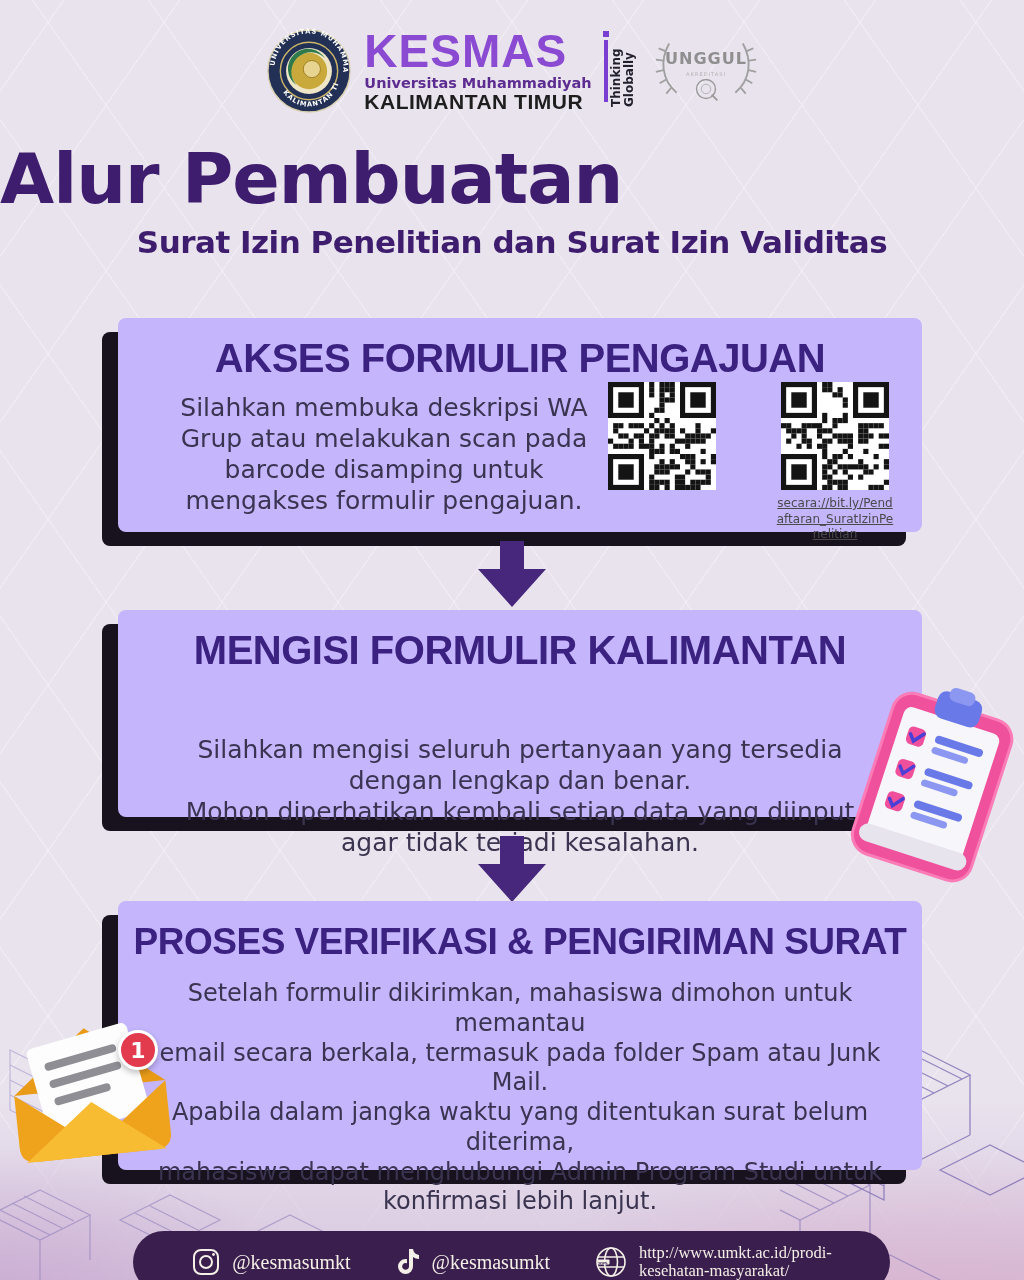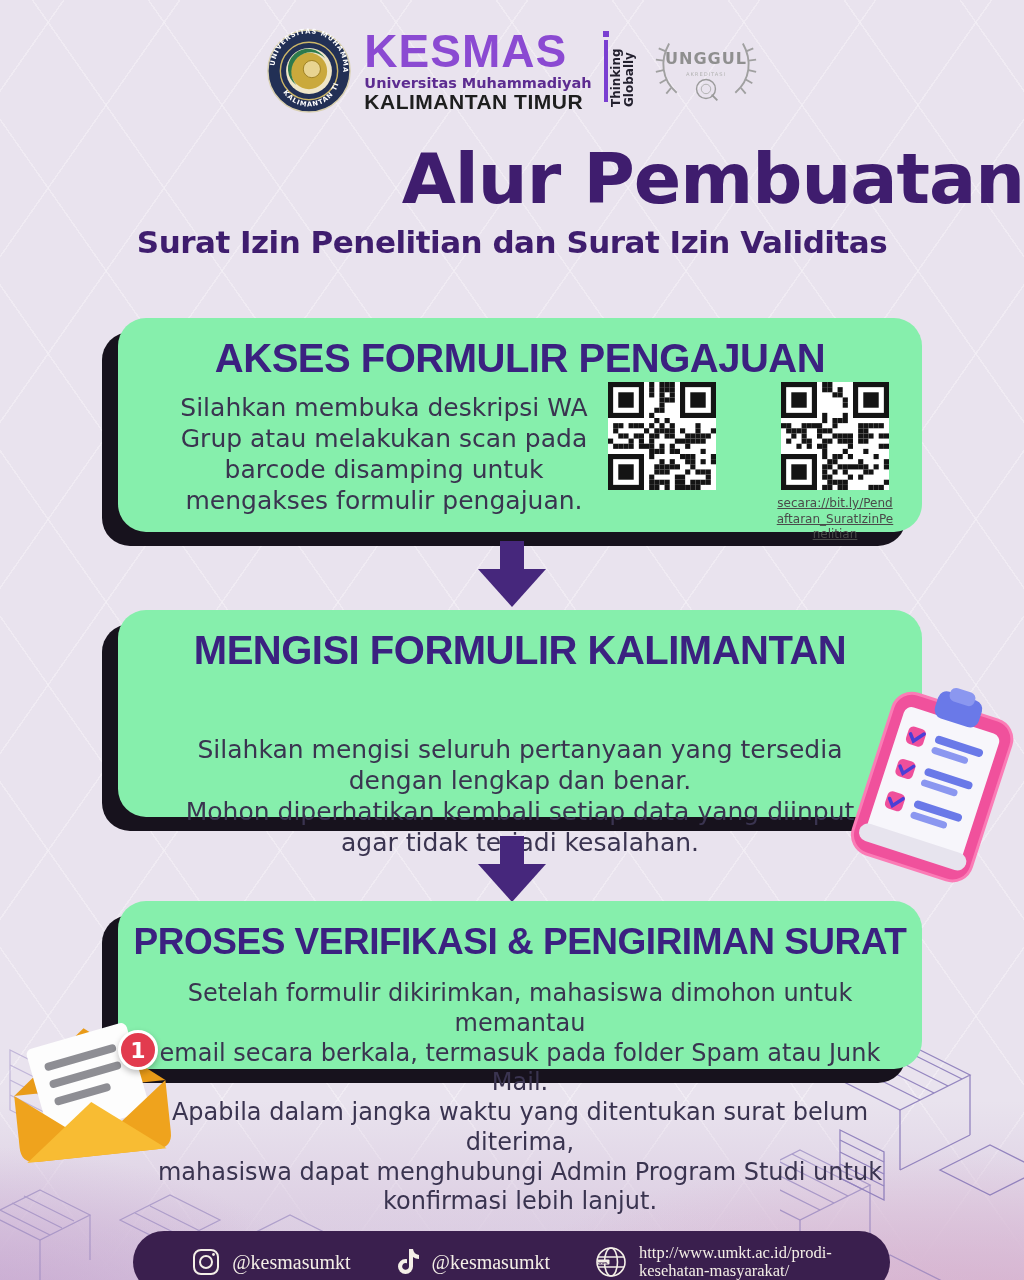--- a/index.html
+++ b/index.html
@@ -46,36 +46,36 @@
   .tagline-rot { width:26px; height:72px; position:relative; }
   .tagline {
     position:absolute; left:50%; top:50%; width:72px;
     transform:translate(-50%,-50%) rotate(-90deg);
     font-size:12px; font-weight:800; color:#23202e; line-height:1.05;
     white-space:pre-line; text-align:left;
   }
   .unggul { width:104px; height:74px; margin-left:6px; }
   
   .title {
-    position:absolute; top:138px; left:0; width:100%; text-align:right;
+    position:absolute; top:138px; left:0; width:100%; text-align:left;
     font-size:70px; font-weight:900; color:#3f1d6e; letter-spacing:-1px;
     font-family:"DejaVu Sans", sans-serif;
   }
   .subtitle {
     position:absolute; top:224px; left:0; width:100%; text-align:center;
     font-size:31px; font-weight:800; color:#3f1d6e; letter-spacing:-0.5px;
   }
   
   .card {
-    position:absolute; left:118px; width:804px; background:#86efac;
-    border-radius:28px; box-shadow:-16px 14px 0 0 #17121d;
+    position:absolute; left:118px; width:804px; background:#c4b5fd;
+    border-radius:8px; box-shadow:-16px 14px 0 0 #17121d;
   }
   .card1 { top:318px; height:214px; }
   .card2 { top:610px; height:207px; }
-  .card3 { top:901px; height:168px; }
+  .card3 { top:901px; height:269px; }
   .card-title {
     position:absolute; top:18px; left:0; width:100%; text-align:center;
     font-size:40px; font-weight:800; color:#3b2180; letter-spacing:-0.5px;
     font-family:"Liberation Sans", sans-serif;
   }
   .card3 .card-title { font-size:37px; top:20px; }
   .card-body {
     position:absolute; text-align:center; color:#3a3450;
     white-space:pre-line; line-height:1.24;
   }

